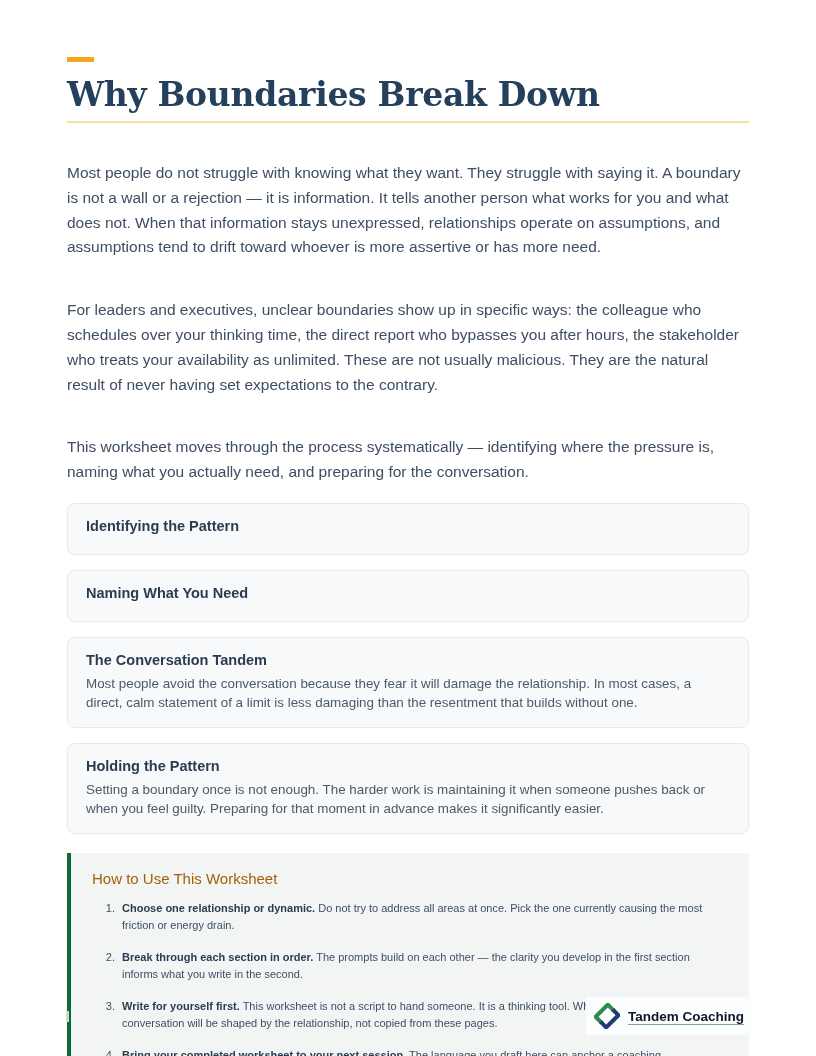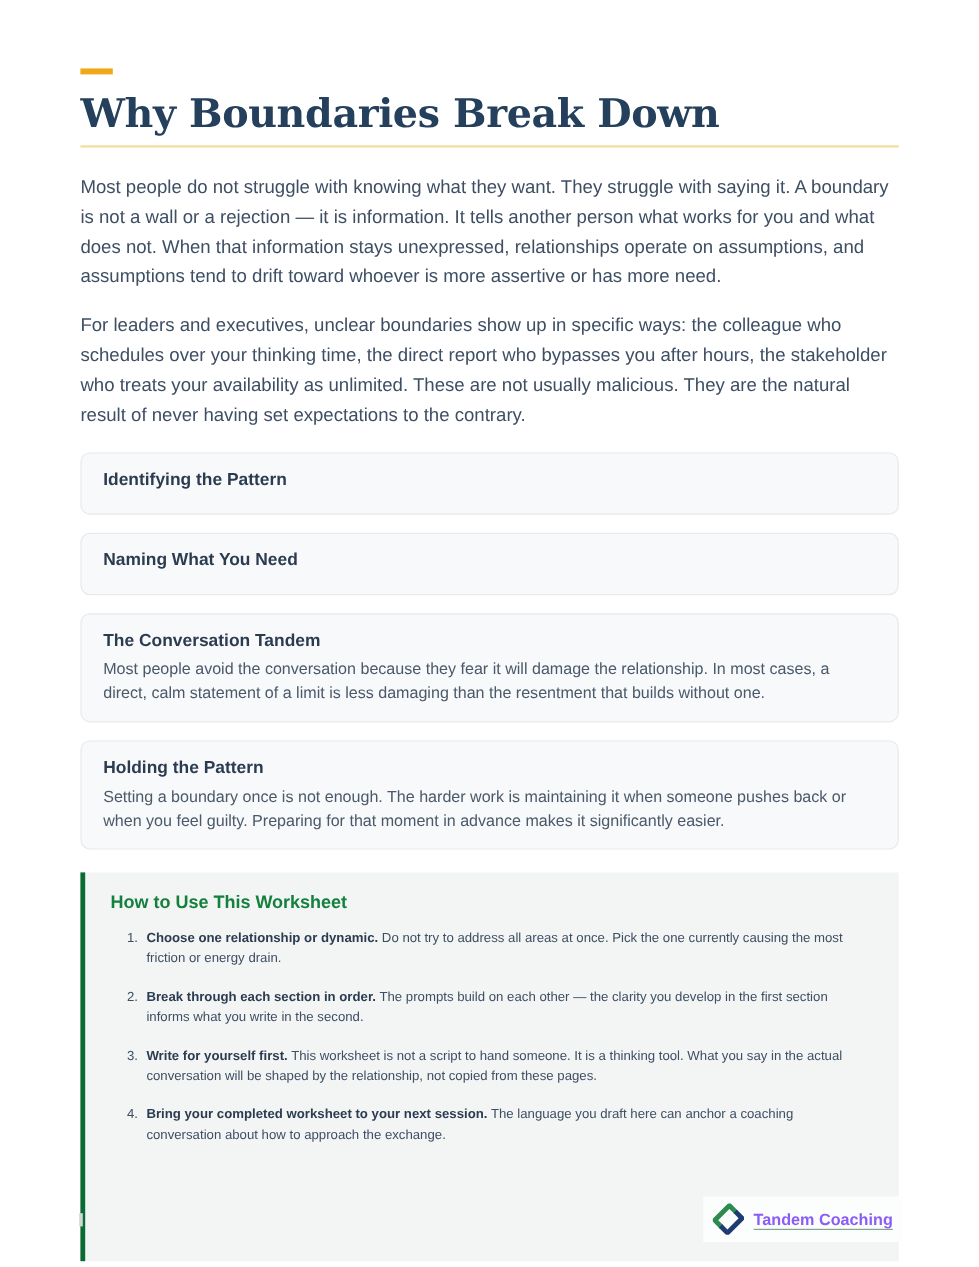--- a/index.html
+++ b/index.html
@@ -32,20 +32,21 @@
   .gold-rule {
     border: none;
     border-top: 2px solid #F3DFA2;
     margin-bottom: 22px;
   }
   p.body-para {
     font-size: 15.5px;
     line-height: 1.6;
     color: #3E4E63;
     margin-bottom: 16px;
+    margin-top: 38px;
   }
   .card-grid {
     margin-top: 18px;
     display: grid;
     grid-template-columns: 1fr;
     gap: 15px;
   }
   .card {
     background: #F8F9FA;
     border: 1px solid #E7E9EC;
@@ -65,22 +66,22 @@
   }
   .howto {
     margin-top: 19px;
     background: #F3F5F5;
     border-left: 4px solid #0C6B33;
     padding: 17px 24px 20px 21px;
     height: 324px;
   }
   .howto h2 {
     font-size: 15px;
-    font-weight: 700;
-    color: #15803d;
+    font-weight: 400;
+    color: #a16207;
     margin-bottom: 13px;
   }
   .howto ol {
     margin-left: 26px;
   }
   .howto li {
     font-size: 11px;
     line-height: 1.55;
     color: #3E4E63;
     margin-bottom: 15px;
@@ -95,21 +96,21 @@
     align-items: center;
     gap: 8px;
     background: #FCFDFD;
     padding: 6px 8px;
     text-decoration: none;
     cursor: pointer;
   }
   .brand-name {
     font-size: 13.5px;
     font-weight: 600;
-    color: #8b5cf6;
+    color: #0f172a;
     text-decoration: underline;
     text-decoration-color: #7FA693;
     text-underline-offset: 3px;
   }
   .edge-artifact {
     position: absolute;
     left: 66px;
     top: 1011px;
     width: 3px;
     height: 11px;
@@ -122,20 +123,21 @@
 <div class="page">
 
   <div class="accent-bar"></div>
 
   <h1 class="title">Why Boundaries Break Down</h1>
 
   <hr class="gold-rule">
 
   <p class="body-para">Most people do not struggle with knowing what they want. They struggle with saying it. A boundary is not a wall or a rejection — it is information. It tells another person what works for you and what does not. When that information stays unexpressed, relationships operate on assumptions, and assumptions tend to drift toward whoever is more assertive or has more need.</p>
   <p class="body-para">For leaders and executives, unclear boundaries show up in specific ways: the colleague who schedules over your thinking time, the direct report who bypasses you after hours, the stakeholder who treats your availability as unlimited. These are not usually malicious. They are the natural result of never having set expectations to the contrary.</p>
+  <p class="body-para">This worksheet moves through the process systematically — identifying where the pressure is, naming what you actually need, and preparing for the conversation.</p>
 
   <div class="card-grid">
     <div class="card">
       <h3>Identifying the Pattern</h3>
     </div>
     <div class="card">
       <h3>Naming What You Need</h3>
     </div>
     <div class="card">
       <h3>The Conversation Tandem</h3>

